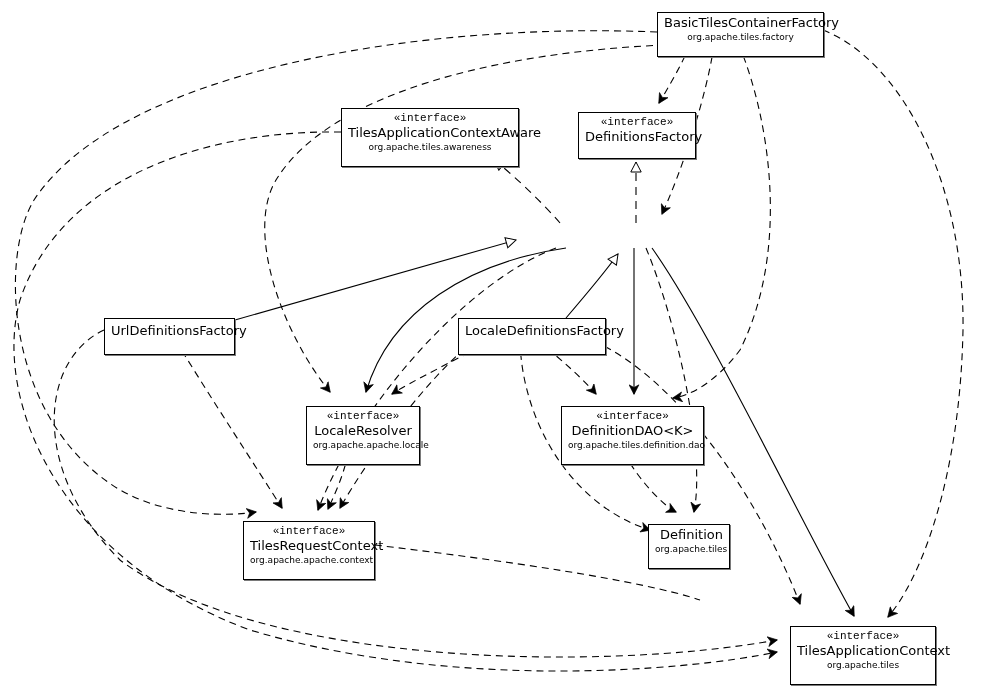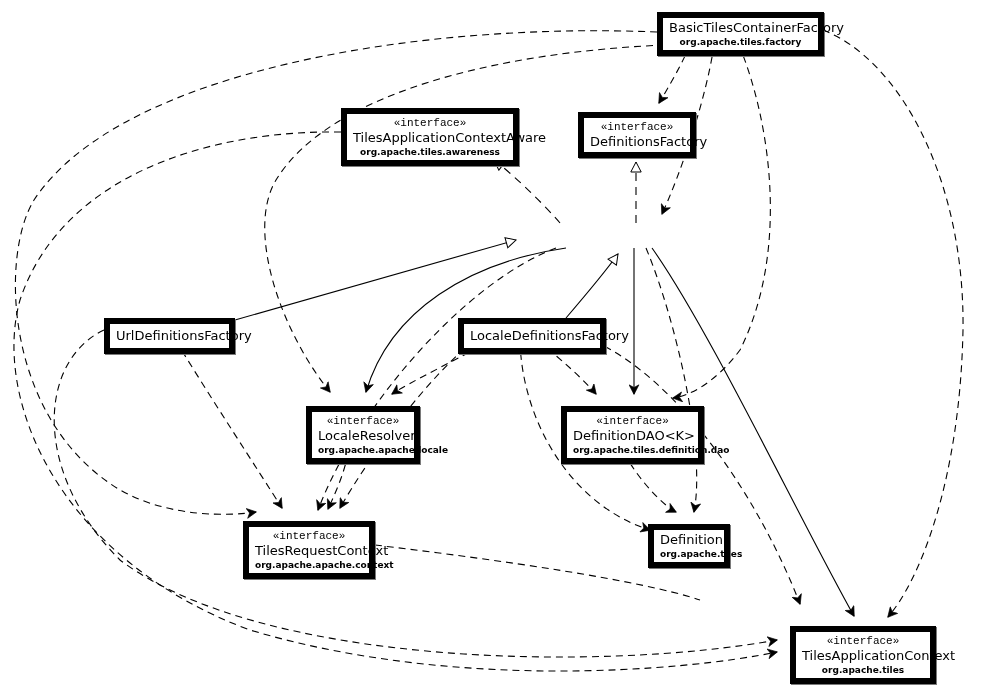--- a/index.html
+++ b/index.html
@@ -18,24 +18,24 @@
   #edges-layer {
     position: absolute;
     left: 0;
     top: 0;
     width: 981px;
     height: 688px;
   }
   .uml-node {
     position: absolute;
     box-sizing: border-box;
-    border: 6px solid #000000;
+    border: 1px solid #000000;
     background: #ffffff;
     text-align: center;
-    padding: 2px 6px 2px 6px;
+    padding: 2px 6px 13px 6px;
     box-shadow: 1px 1px 0 0 #7a7a7a;
     z-index: 5;
     white-space: nowrap;
   }
   .uml-node.highlight {
     background: #fbf8d6;
   }
   .stereotype {
     font-size: 11px;
     line-height: 14px;
@@ -43,21 +43,21 @@
     font-family: Liberation Mono, monospace;
   }
   .cls-name {
     font-size: 13px;
     line-height: 16px;
     color: #000000;
   }
   .cls-pkg {
     font-size: 9px;
     line-height: 12px;
-    font-weight: bold;
+    font-weight: normal;
     color: #000000;
   }
   .only-name {
     font-size: 13px;
     line-height: 18px;
     padding: 1px 0;
   }
 </style>
 </head>
 <body>

